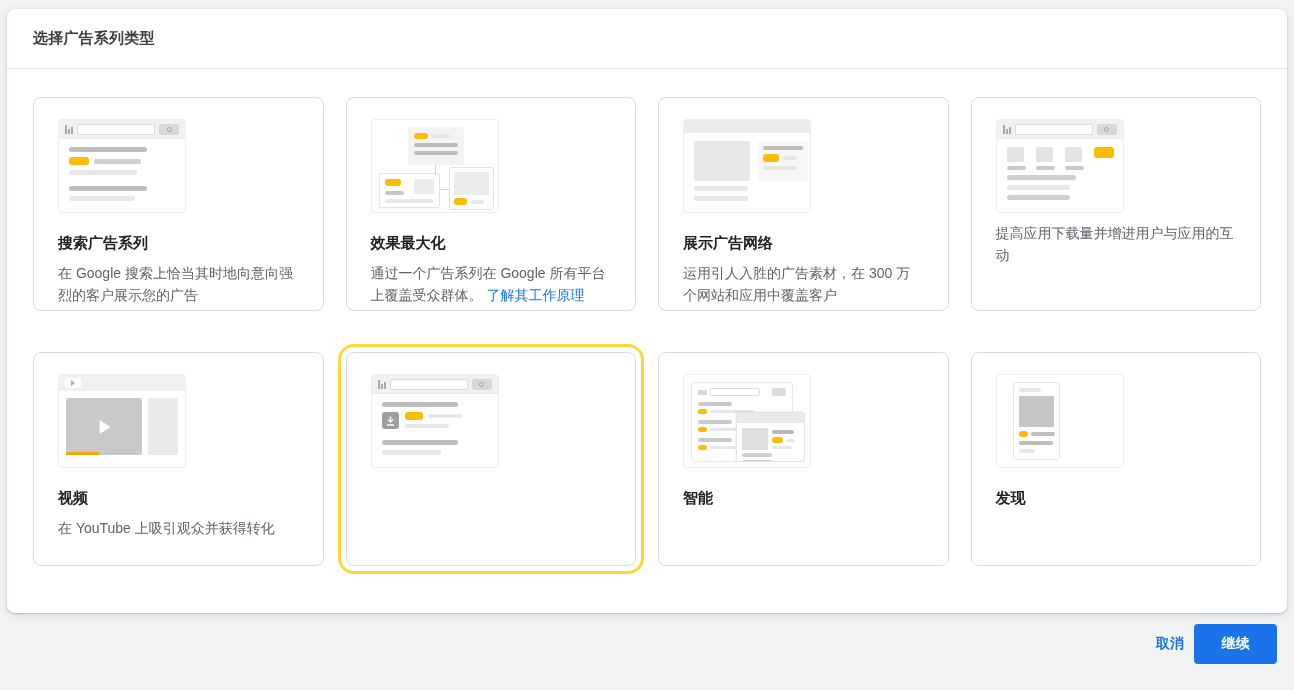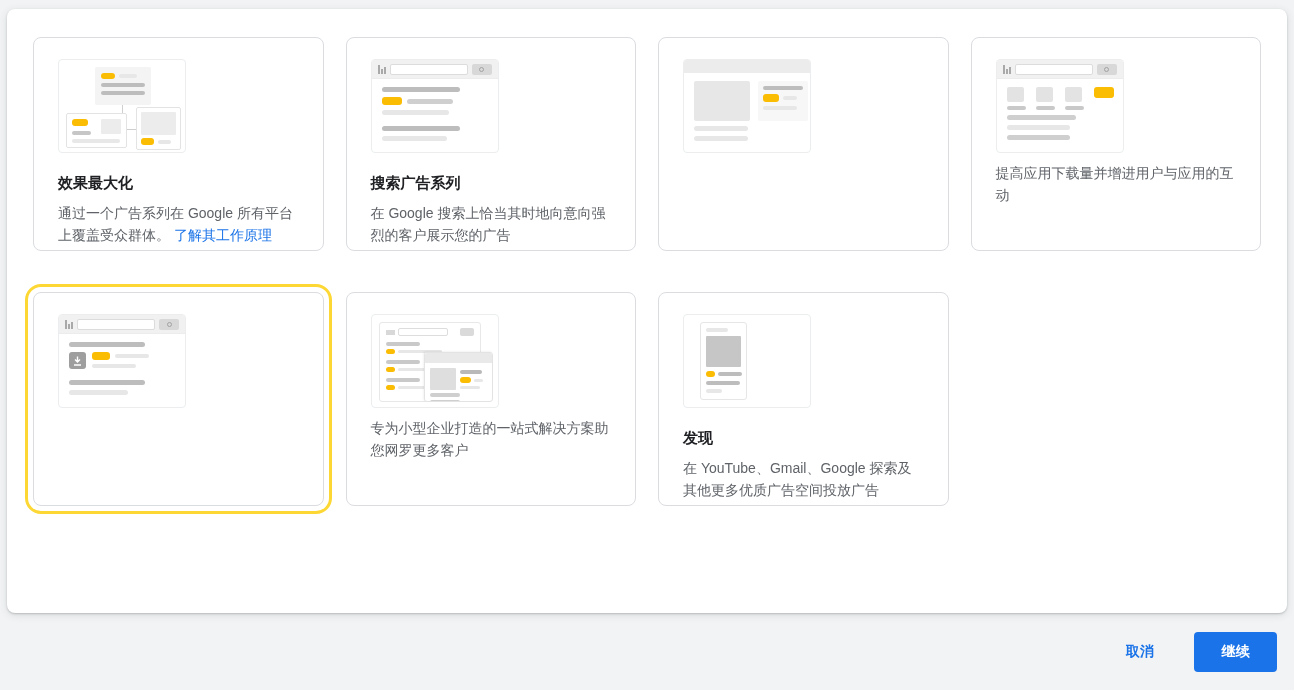--- a/index.html
+++ b/index.html
@@ -101,42 +101,74 @@
   .fhead{height:10px;background:#e9e9e9}
   .fbody{display:flex;gap:4px;padding:5px 5px 3px}
   .frect{width:26px;height:22px;background:#dedede;border-radius:1px;flex:none}
   .fcol{display:flex;flex-direction:column;gap:3px;padding-top:2px}
   .flines{padding:0 5px;display:flex;flex-direction:column;gap:3px}
   
   .feed{position:absolute;left:16px;top:7px;bottom:7px;width:47px;border:1px solid #e6e6e6;border-radius:3px;padding:5px;display:flex;flex-direction:column;gap:4px;background:#fff}
   .frect2{width:100%;height:31px;background:#c6c6c6;border-radius:1px}
   
   .footer{
-    position:absolute;left:0;bottom:0;width:1294px;height:77px;
-    display:flex;align-items:center;justify-content:flex-end;gap:30px;
+    position:absolute;left:0;bottom:8px;width:1294px;height:77px;
+    display:flex;align-items:center;justify-content:flex-end;
     padding:0 17px;
   }
   .btn-text{
     background:none;border:none;color:var(--accent-blue);
     font-size:14px;font-weight:bold;cursor:pointer;padding:8px 10px;
     font-family:inherit;letter-spacing:.3px;
   }
   .btn-primary{
     background:var(--accent-blue);border:none;color:#fff;border-radius:4px;
     font-size:14px;font-weight:bold;cursor:pointer;padding:11px 27px;
     font-family:inherit;letter-spacing:.3px;
   }
 </style>
 </head>
 <body>
 
 <div class="dialog">
 
+  <div class="dialog-header">
+    <span>选择广告系列类型</span>
+  </div>
 
   <div class="grid">
+
+    <div class="card">
+      <div class="thumb">
+        <div class="bbar">
+            <span class="blogo">
+              <i></i>
+              <i></i>
+              <i></i>
+            </span>
+            <span class="binput"></span>
+            <span class="bbtn">
+              <i></i>
+            </span>
+          </div>
+        <div class="tbody" style="gap:5px">
+          <i class="bar dark" style="width:74%;height:5px"></i>
+          <span class="row">
+              <i class="bar yellow" style="width:20px;height:8px"></i>
+              <i class="bar mid" style="width:44%;height:5px"></i>
+            </span>
+          <i class="bar light" style="width:64%;height:5px"></i>
+          <i style="height:1px"></i>
+          <i class="bar dark" style="width:74%;height:5px"></i>
+          <i class="bar light" style="width:62%;height:5px"></i>
+        </div>
+      </div>
+      <h3 class="card-title">搜索广告系列</h3>
+      <p class="card-desc">在 Google 搜索上恰当其时地向意向强烈的客户展示您的广告</p>
+    </div>
 
     <div class="card">
       <div class="thumb">
         <div class="pm-top">
           <span class="row" style="gap:4px">
               <i class="bar yellow" style="width:14px;height:6px"></i>
               <i class="bar light" style="width:18px;height:4px"></i>
             </span>
           <i class="bar dark" style="width:100%;height:4px"></i>
           <i class="bar dark" style="width:100%;height:4px"></i>
@@ -152,49 +184,20 @@
         <div class="pm-right">
           <i class="rect"></i>
           <span class="row" style="gap:4px">
               <i class="bar yellow" style="width:13px;height:7px"></i>
               <i class="bar light" style="width:13px;height:4px"></i>
             </span>
         </div>
       </div>
       <h3 class="card-title">效果最大化</h3>
       <p class="card-desc"><span>通过一个广告系列在 Google 所有平台上覆盖受众群体。</span> <a class="link">了解其工作原理</a></p>
-    </div>
-
-    <div class="card">
-      <div class="thumb">
-        <div class="bbar">
-            <span class="blogo">
-              <i></i>
-              <i></i>
-              <i></i>
-            </span>
-            <span class="binput"></span>
-            <span class="bbtn">
-              <i></i>
-            </span>
-          </div>
-        <div class="tbody" style="gap:5px">
-          <i class="bar dark" style="width:74%;height:5px"></i>
-          <span class="row">
-              <i class="bar yellow" style="width:20px;height:8px"></i>
-              <i class="bar mid" style="width:44%;height:5px"></i>
-            </span>
-          <i class="bar light" style="width:64%;height:5px"></i>
-          <i style="height:1px"></i>
-          <i class="bar dark" style="width:74%;height:5px"></i>
-          <i class="bar light" style="width:62%;height:5px"></i>
-        </div>
-      </div>
-      <h3 class="card-title">搜索广告系列</h3>
-      <p class="card-desc">在 Google 搜索上恰当其时地向意向强烈的客户展示您的广告</p>
     </div>
 
     <div class="card">
       <div class="thumb">
         <div class="dhead"></div>
         <div class="dbody">
           <i class="dimg"></i>
           <div class="dpanel">
             <i class="bar dark" style="width:40px;height:4px"></i>
             <span class="row" style="gap:4px">
@@ -202,20 +205,22 @@
                 <i class="bar light" style="width:14px;height:4px"></i>
               </span>
             <i class="bar light" style="width:34px;height:4px"></i>
           </div>
         </div>
         <div class="dlines">
           <i class="bar light" style="width:54px;height:5px"></i>
           <i class="bar light" style="width:54px;height:5px"></i>
         </div>
       </div>
+      <h3 class="card-title">展示广告网络</h3>
+      <p class="card-desc">运用引人入胜的广告素材，在 300 万个网站和应用中覆盖客户</p>
     </div>
 
     <div class="card">
       <div class="thumb">
         <div class="bbar">
             <span class="blogo">
               <i></i>
               <i></i>
               <i></i>
             </span>
@@ -241,20 +246,38 @@
             <i class="bar yellow" style="width:20px;height:11px"></i>
           </span>
           <i class="bar mid" style="width:66%;height:5px"></i>
           <i class="bar light" style="width:60%;height:5px"></i>
           <i class="bar mid" style="width:60%;height:5px"></i>
         </div>
       </div>
       <p class="card-desc">提高应用下载量并增进用户与应用的互动</p>
     </div>
 
+    <div class="card">
+      <div class="thumb">
+        <div class="vbar">
+            <span class="ytb">
+              <i class="ytp"></i>
+            </span>
+          </div>
+        <div class="vbody">
+          <span class="vplayer">
+              <i class="vplay"></i>
+              <i class="vprog"></i>
+            </span>
+          <i class="vside"></i>
+        </div>
+      </div>
+      <h3 class="card-title">视频</h3>
+      <p class="card-desc">在 YouTube 上吸引观众并获得转化</p>
+    </div>
 
     <div class="card selected">
       <div class="thumb">
         <div class="bbar">
             <span class="blogo">
               <i></i>
               <i></i>
               <i></i>
             </span>
             <span class="binput"></span>
@@ -328,38 +351,37 @@
                 </span>
               <i class="bar light" style="width:20px;height:3px"></i>
             </span>
           </div>
           <div class="flines">
             <i class="bar" style="width:30px;height:4px;background:#cfcfcf"></i>
             <i class="bar" style="width:30px;height:4px;background:#cfcfcf"></i>
           </div>
         </div>
       </div>
-      <p class="card-desc">专为小型企业打造的一站式解决方案助您网罗更多客户</p>
+      <h3 class="card-title">智能</h3>
     </div>
 
     <div class="card">
       <div class="thumb">
         <div class="feed">
           <i class="bar light" style="width:22px;height:4px"></i>
           <i class="frect2"></i>
           <span class="row" style="gap:3px">
               <i class="bar yellow" style="width:9px;height:6px"></i>
               <i class="bar dark" style="width:24px;height:4px"></i>
             </span>
           <i class="bar dark" style="width:34px;height:4px"></i>
           <i class="bar light" style="width:16px;height:4px"></i>
         </div>
       </div>
       <h3 class="card-title">发现</h3>
-      <p class="card-desc">在 YouTube、Gmail、Google 探索及其他更多优质广告空间投放广告</p>
     </div>
 
   </div>
 </div>
 
 <div class="footer">
   <button class="btn-text">取消</button>
   <button class="btn-primary">继续</button>
 </div>
 

